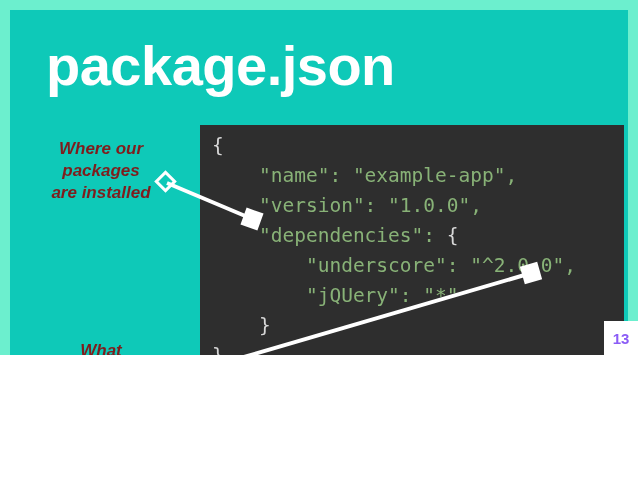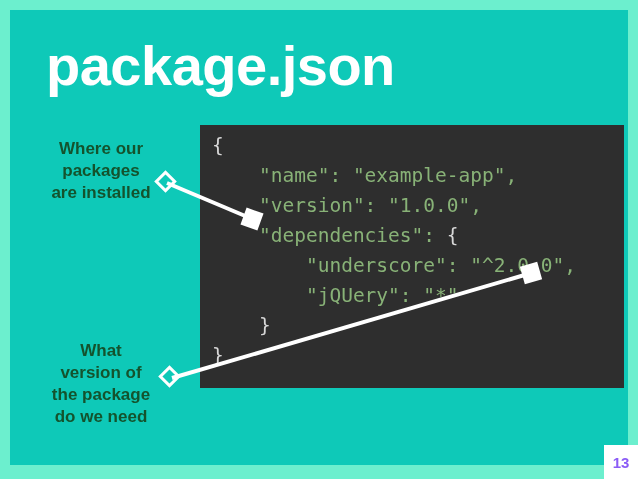--- a/index.html
+++ b/index.html
@@ -11,21 +11,21 @@
     width: 638px;
     height: 479px;
     overflow: hidden;
     font-family: "Liberation Sans", sans-serif;
   }
 
   
   #slide {
     position: relative;
     width: 638px;
-    height: 479px;
+    height: 355px;
     background: #6cefce;      
     overflow: hidden;
   }
   #slide-inner {
     position: absolute;
     left: 10px;
     top: 10px;
     width: 618px;
     height: 455px;
     background: #0ec9b8;      
@@ -65,26 +65,27 @@
     line-height: 30px;
     color: #88b277;
     white-space: pre;
     letter-spacing: 0px;
   }
   #code-text .punct { color: #d8d8d8; }
 
   
   .callout {
     position: absolute;
-    color: #14532d;
+    color: #7f1d1d;
     font-weight: bold;
     font-size: 17px;
     line-height: 22px;
     text-align: center;
     white-space: pre-line;
+    font-style: italic;
   }
   #callout-top {
     left: 6px;
     top: 128px;
     width: 170px;
   }
   #callout-bottom {
     left: 6px;
     top: 330px;
     width: 170px;

